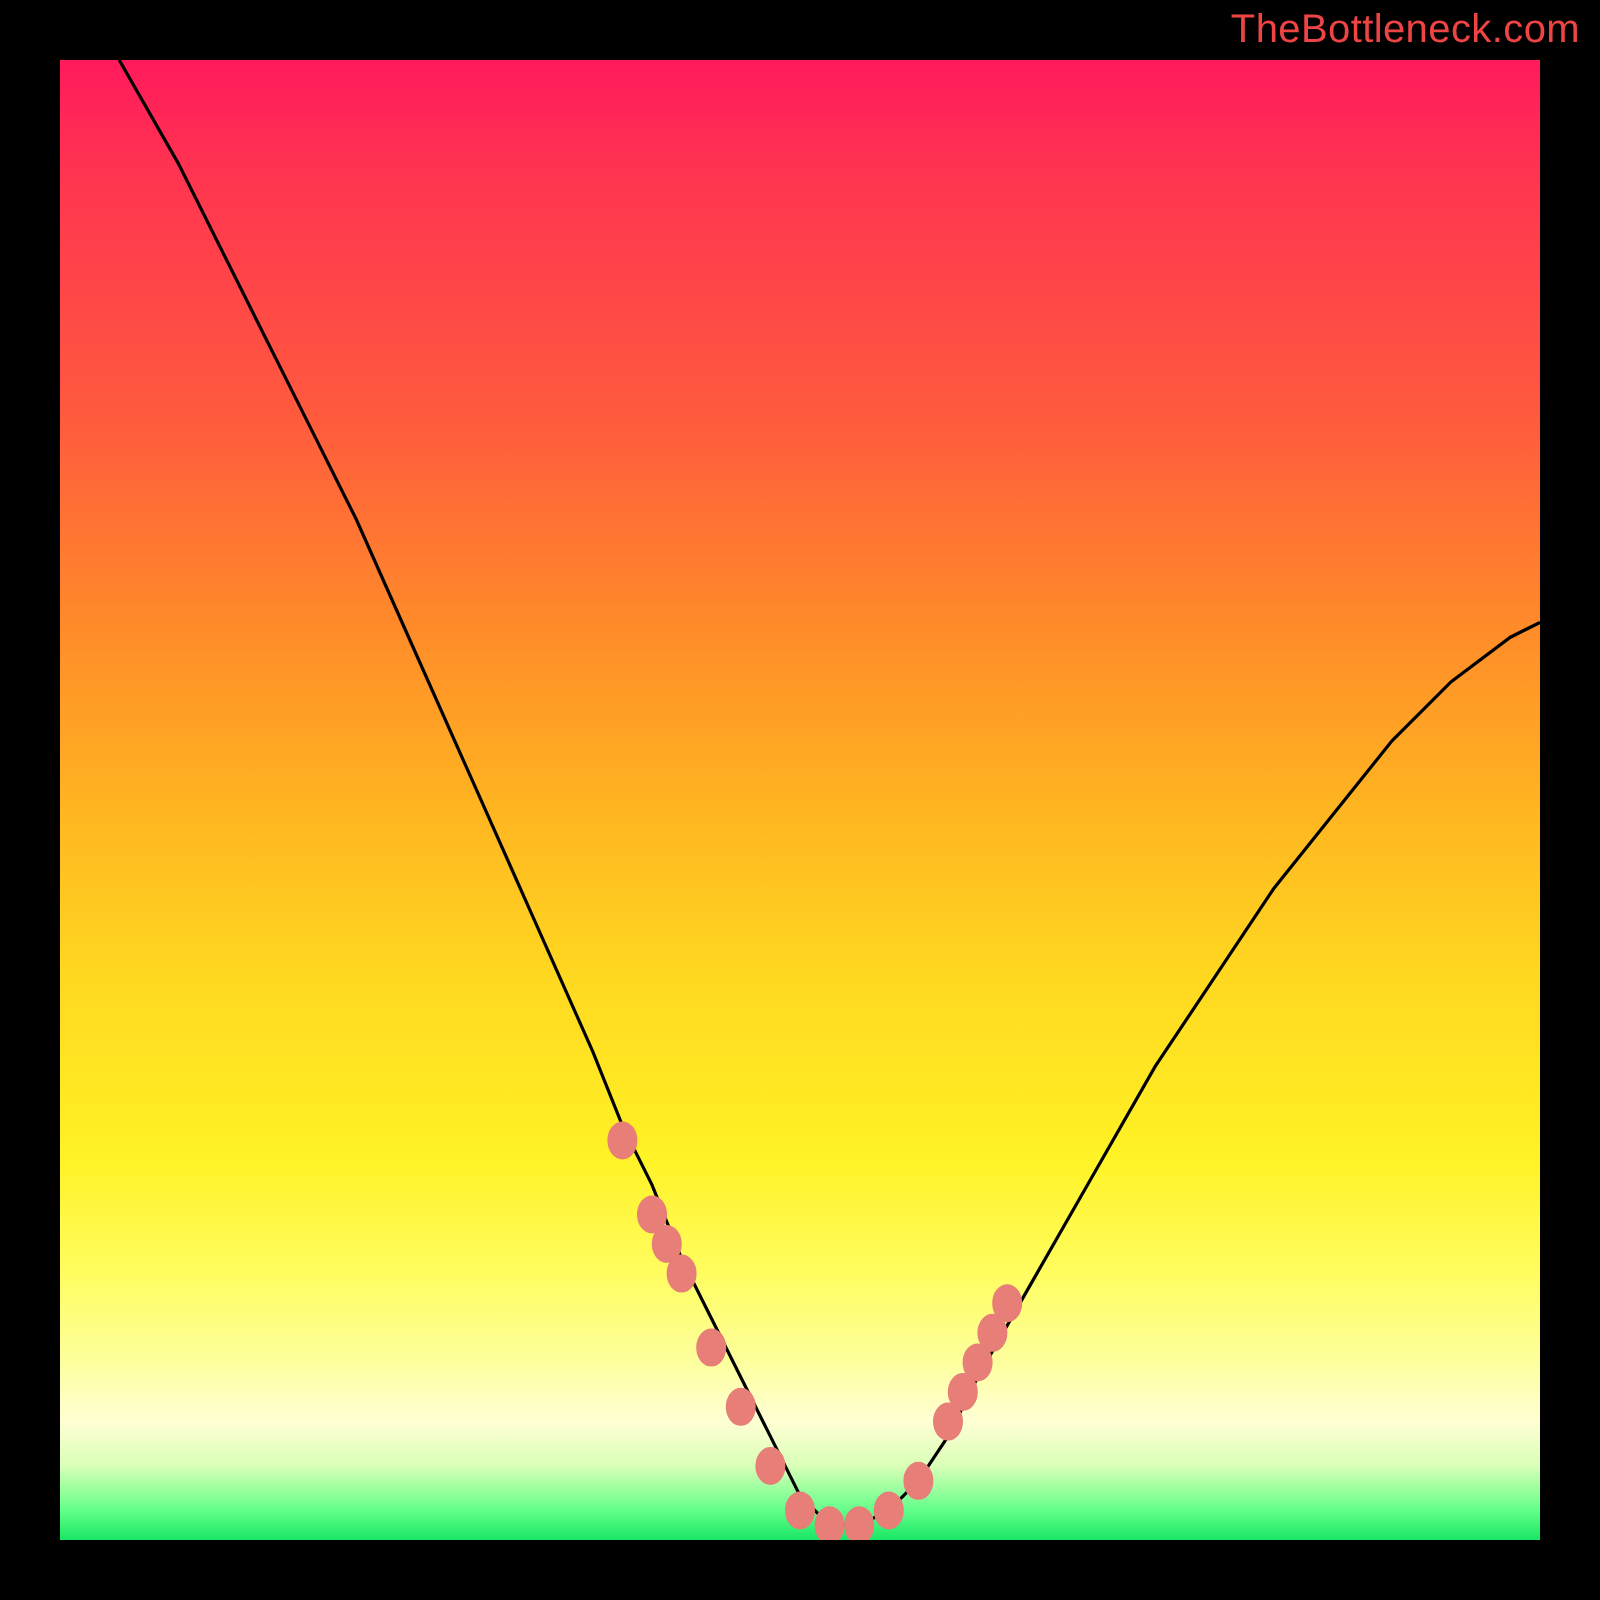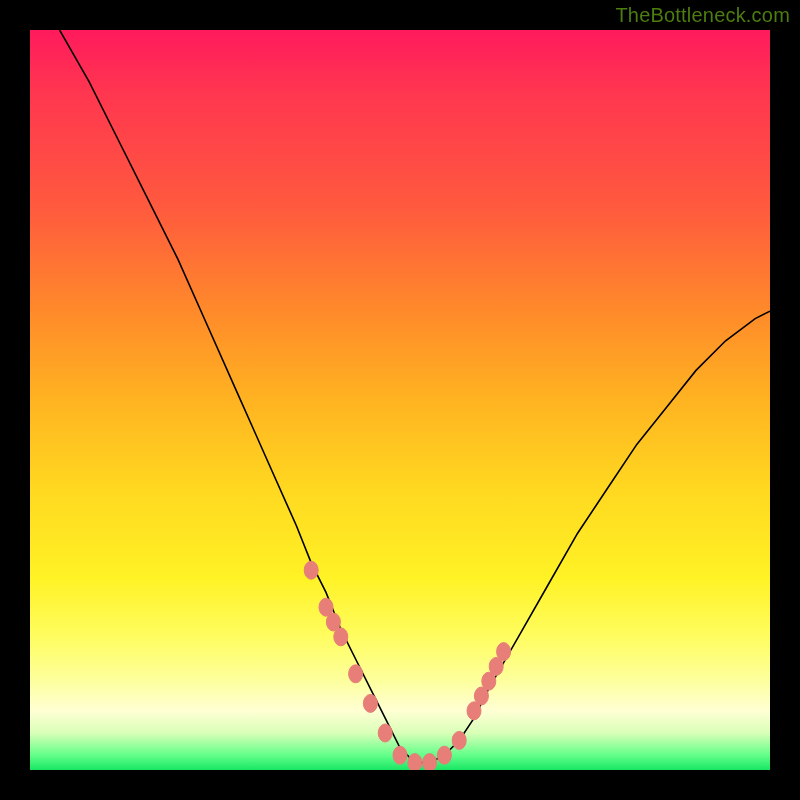--- a/index.html
+++ b/index.html
@@ -39,21 +39,21 @@
       #ffffd4 92%,
       #d9ffb7 95%,
       #63ff8a 98%,
       #18e664 100%
     );
   }
   .watermark {
     position: absolute;
     top: 4px;
     right: 10px;
-    color: #4d7c0f;
+    color: #ef4444;
     font-size: 20px;
     letter-spacing: 0.2px;
     font-weight: 500;
     user-select: none;
   }
   svg.curve {
     position: absolute;
     left: 0; top: 0;
     width: 740px;
     height: 740px;

